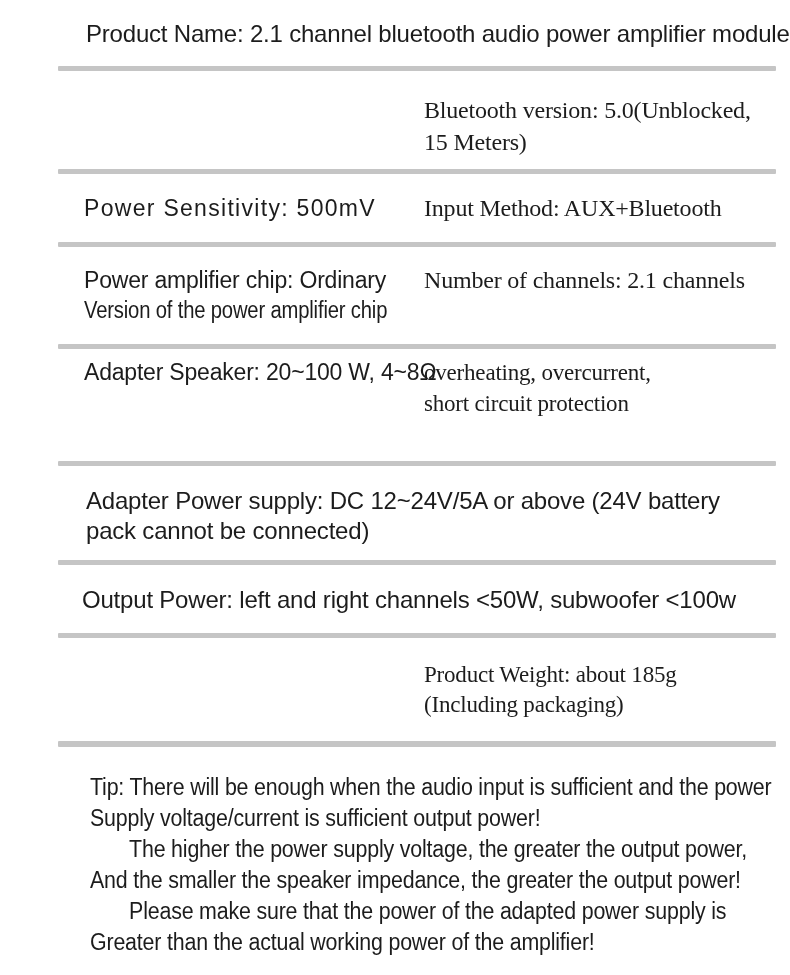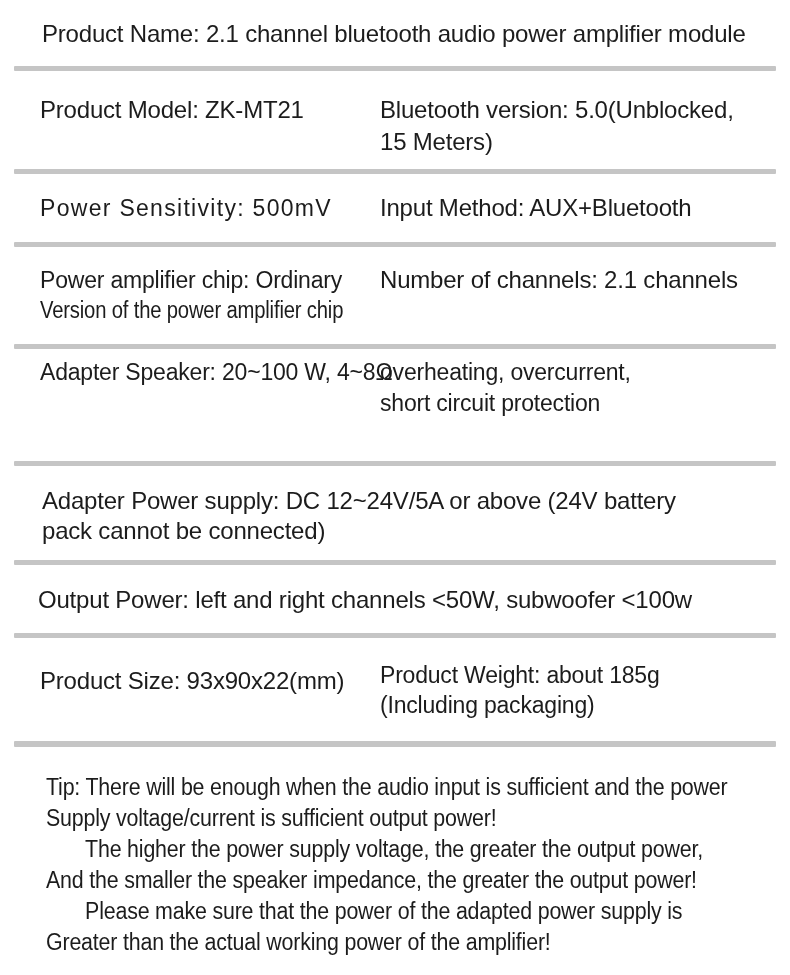--- a/index.html
+++ b/index.html
@@ -3,42 +3,42 @@
 <meta charset="utf-8">
 <style>
   * { margin: 0; padding: 0; box-sizing: border-box; }
   html, body { background: #ffffff; }
   body {
     width: 790px; height: 975px;
     font-family: "Liberation Sans", sans-serif;
     color: var(--text, #1c1c1c);
     overflow: hidden;
   }
-  .sheet { position: relative; width: 790px; height: 975px; background: var(--background, #ffffff); }
+  .sheet { position: relative; width: 790px; height: 975px; background: var(--background, #ffffff); padding-left: 44px; }
 
   .divider {
     height: 5px; margin: 0 14px;
     background: var(--divider, #c5c5c5);
     border-radius: 1px;
   }
   .divider.thick { height: 6px; }
 
   .row { position: relative; width: 100%; }
   .r1 { height: 66px; display: flex; align-items: center; padding-left: 42px; }
   .r2 { height: 98px; }
   .r3 { height: 68px; }
   .r4 { height: 97px; }
   .r5 { height: 112px; }
   .r6 { height: 94px; padding: 20px 0 0 42px; }
   .r7 { height: 68px; display: flex; align-items: center; padding-left: 38px; }
   .r8 { height: 103px; }
   .tip { height: 205px; padding: 25px 0 0 38px; margin-left: 8px; }
 
   .cell-l { position: absolute; left: 40px; top: 0; }
-  .cell-r { position: absolute; left: 380px; top: 0; }
+  .cell-r { position: absolute; left: 380px; top: 0; font-family: Liberation Serif, serif; }
 
   .t {
     display: block;
     font-size: 23px;
     line-height: 31px;
     letter-spacing: -0.2px;
     white-space: nowrap;
   }
   .fs24 { font-size: 24px; }
   .lh30 { line-height: 30px; }
@@ -57,23 +57,20 @@
 <body>
 
 <div class="sheet">
 
   <div class="row r1">
     <span class="t fs24">Product Name: 2.1 channel bluetooth audio power amplifier module</span>
   </div>
   <div class="divider"></div>
 
   <div class="row r2">
-    <div class="cell-l pt23">
-      <span class="t fs24 lh32">Product Model: ZK-MT21</span>
-    </div>
     <div class="cell-r pt23">
       <span class="t lh32 fs24">Bluetooth version: 5.0(Unblocked,</span>
       <span class="t lh32 fs24">15 Meters)</span>
     </div>
   </div>
   <div class="divider"></div>
 
   <div class="row r3">
     <div class="cell-l pt18">
       <span class="t lh32 spaced">Power Sensitivity: 500mV</span>
@@ -111,23 +108,20 @@
     <span class="t lh30 fs24">pack cannot be connected)</span>
   </div>
   <div class="divider"></div>
 
   <div class="row r7">
     <span class="t fs24">Output Power: left and right channels &lt;50W, subwoofer &lt;100w</span>
   </div>
   <div class="divider"></div>
 
   <div class="row r8">
-    <div class="cell-l pt28">
-      <span class="t lh30 fs24">Product Size: 93x90x22(mm)</span>
-    </div>
     <div class="cell-r pt22">
       <span class="t lh30">Product Weight: about 185g</span>
       <span class="t lh30">(Including packaging)</span>
     </div>
   </div>
   <div class="divider thick"></div>
 
   <div class="row tip">
     <span class="t cx93">Tip: There will be enough when the audio input is sufficient and the power</span>
     <span class="t cx93">Supply voltage/current is sufficient output power!</span>

